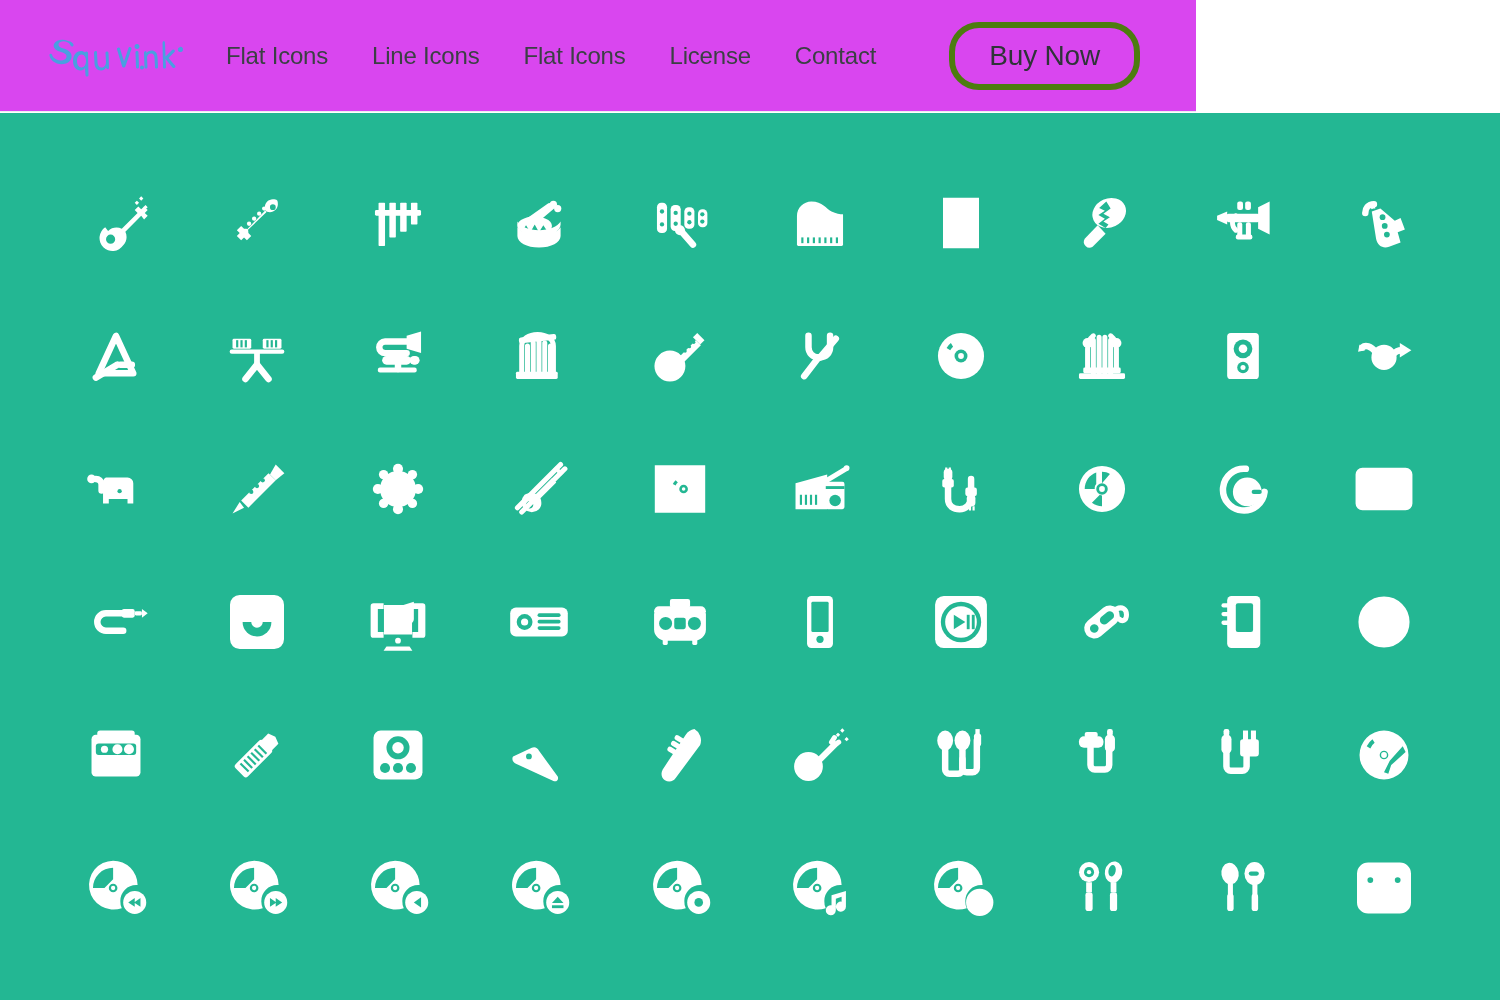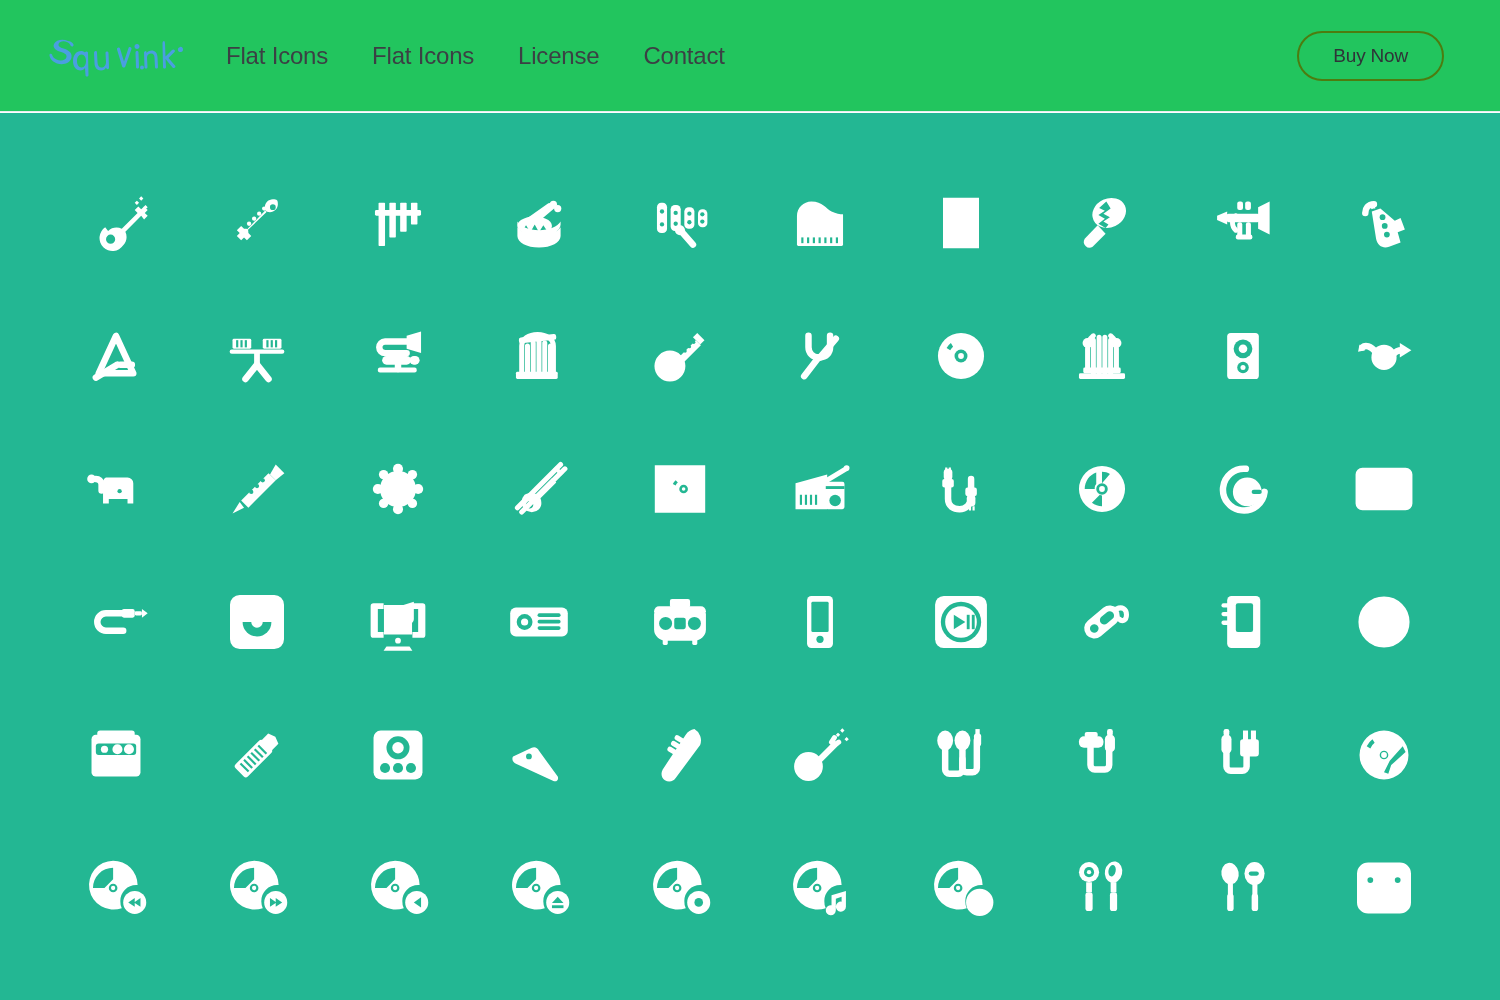--- a/index.html
+++ b/index.html
@@ -14,22 +14,22 @@
   #page {
     position: relative;
     width: 1500px; height: 1000px;
     background: #ffffff;
   }
 
   
   #header {
     position: absolute;
     left: 0; top: 0;
-    width: 1500px; height: 112px;
-    background: #22c55e;
+    width: 1196px; height: 112px;
+    background: #d946ef;
     display: flex;
     align-items: center;
     padding: 0 56px 0 44px;
     border-bottom: 1px solid #e9eef0;
   }
   #logo {
     width: 140px;
     height: 46px;
     flex: 0 0 auto;
     margin-right: 42px;
@@ -46,23 +46,23 @@
     color: #3b4044;
     letter-spacing: -0.2px;
     padding: 8px 22px;
     white-space: nowrap;
     cursor: pointer;
     font-family: "Liberation Sans", sans-serif;
   }
   .nav-item:first-child { padding-left: 0; }
   #buy-now {
     flex: 0 0 auto;
-    font-size: 19px;
+    font-size: 28px;
     color: #2f3438;
-    border: 2px solid #4d7c0f;
+    border: 6px solid #4d7c0f;
     border-radius: 30px;
     padding: 12px 34px;
     background: transparent;
     cursor: pointer;
     font-family: "Liberation Sans", sans-serif;
     letter-spacing: -0.2px;
   }
 
   
   #board {
@@ -111,20 +111,21 @@
         <path d="M186 36c-2 0-3 1-3 4l1 28c0 4 6 4 6 0l-1-28c0-3-1-4-3-4zm0-14c-3 0-5 2-5 5s2 5 5 5 5-2 5-5-2-5-5-5z"></path>
         <path d="M204 36c-3 0-4 2-4 4l1 28c0 4 6 4 6 0l-1-19c0-5 4-8 8-8 5 0 7 3 7 9l1 18c0 4 6 4 6 0l-1-19c0-9-5-14-12-14-4 0-8 2-10 5 0-3-1-4-1-4z"></path>
         <path d="M240 16c-2 0-3 2-3 5l1 47c0 4 6 4 6 0l-1-16 14 17c3 3 8-1 5-4l-13-15 12-12c3-3-2-7-5-4l-13 13-1-26c0-3-1-5-2-5z"></path>
         <circle cx="196" cy="69" r="4"></circle>
         <path d="M268 32c-1 3 1 6 4 6 4 1 6-2 6-5 0-4-3-6-6-5-2 1-4 2-4 4z"></path>
       </g>
     </svg>
 
     <div id="nav">
       <div class="nav-item">Flat Icons</div>
+      <div class="nav-item">Line Icons</div>
       <div class="nav-item">Flat Icons</div>
       <div class="nav-item">License</div>
       <div class="nav-item">Contact</div>
     </div>
 
     <button id="buy-now">Buy Now</button>
   </div>
 
   <div id="board">
     <div id="grid">

